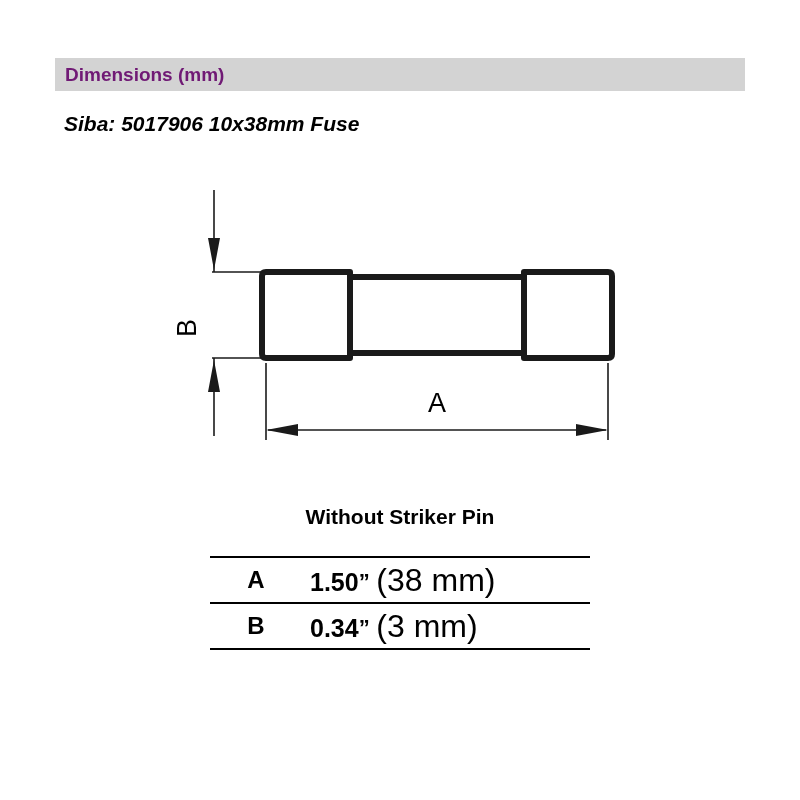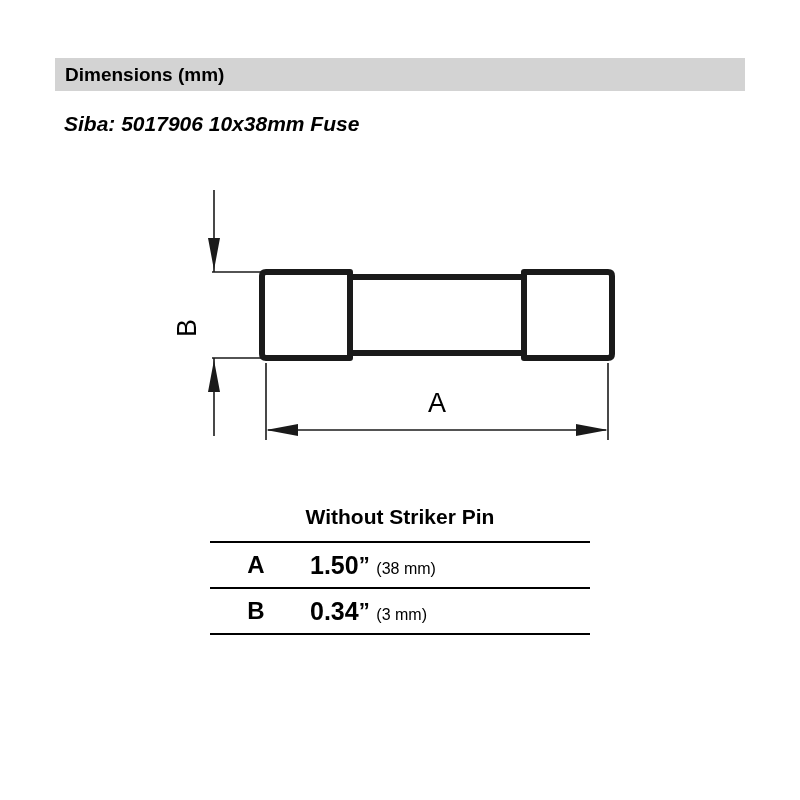--- a/index.html
+++ b/index.html
@@ -25,21 +25,21 @@
     height: 33px;
     background: #d3d3d3;
     display: flex;
     align-items: center;
   }
   .header-band-text {
     font-size: 19px;
     font-weight: bold;
     letter-spacing: 0px;
     padding-left: 10px;
-    color: #000000;
+    color: #701a75;
   }
 
   .subtitle {
     position: absolute;
     left: 64px;
     top: 112px;
     font-size: 21px;
     font-weight: bold;
     color: #000;
     white-space: nowrap;
@@ -68,21 +68,21 @@
   .table-wrap {
     position: absolute;
     left: 210px;
     top: 505px;
     width: 380px;
   }
   .table-title {
     text-align: center;
     font-size: 21px;
     font-weight: bold;
-    margin-bottom: 12px;
+    margin-bottom: 27px;
     color: #000;
   }
   table.dims {
     border-collapse: collapse;
     width: 380px;
   }
   table.dims tr {
     height: 46px;
   }
   table.dims tr.row-line td {
@@ -111,21 +111,21 @@
     text-align: center;
   }
   .val .inch {
     font-weight: bold;
     font-size: 22px;
     position: relative;
     top: -2px;
   }
   .val .mm {
     font-weight: normal;
-    font-size: 16px;
+    font-size: 32px;
   }
 </style>
 </head>
 <body>
 
 <div class="header-band">
   <span class="header-band-text">Dimensions  (mm)</span>
 </div>
 
 <div class="subtitle">Siba: 5017906 10x38mm Fuse</div>

